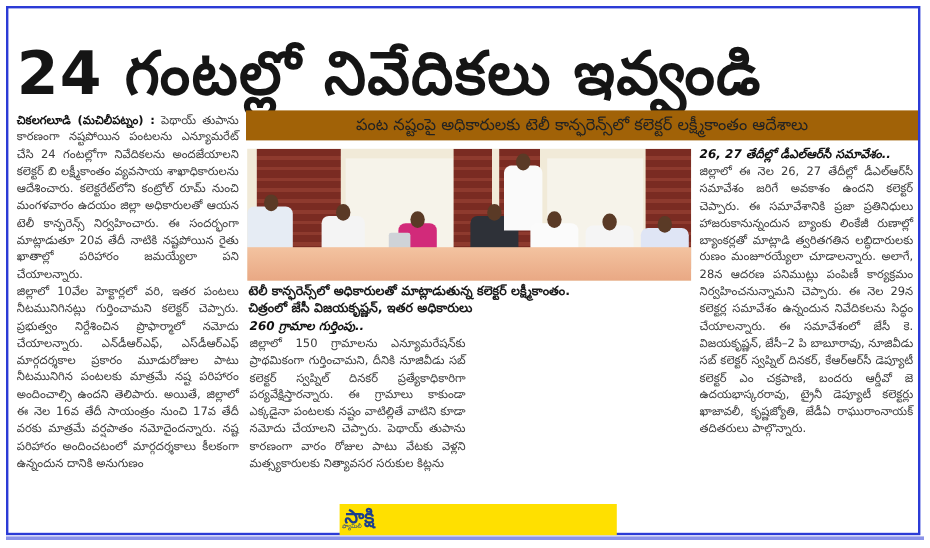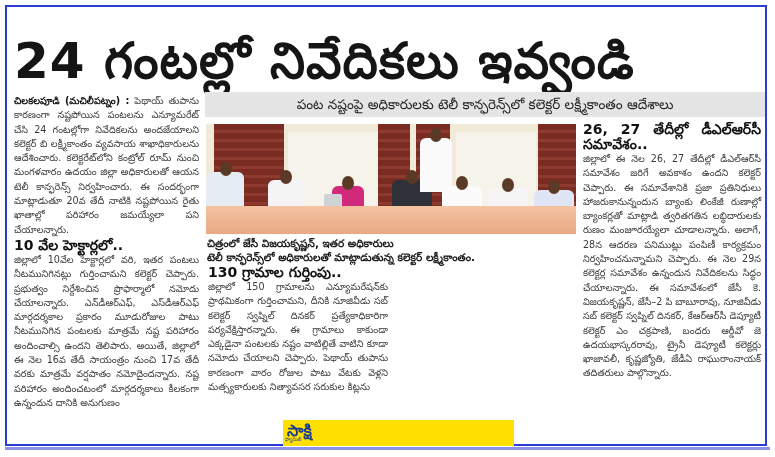--- a/index.html
+++ b/index.html
@@ -2,27 +2,27 @@
 <html><head>
 <meta charset="utf-8">
 <style>
   html, body { margin:0; padding:0; background:#ffffff; }
   body { width:775px; height:457px; position:relative; overflow:hidden; font-family:"DejaVu Sans", sans-serif; color:#222; }
   .frame { position:absolute; left:5px; top:5px; width:762px; height:441px; border:2px solid #2b3bd6; box-sizing:border-box; background:#fff; }
   .frame-shadow { position:absolute; left:5px; top:447px; width:765px; height:3px; background:#2b3bd6; opacity:0.55; }
   .headline { position:absolute; left:14px; top:10px; width:745px; height:70px; font-family:"DejaVu Sans", sans-serif; font-weight:bold; font-size:50px; line-height:70px; color:#151515; letter-spacing:1px; white-space:nowrap; overflow:hidden;margin-top:16px; }
   .col { position:absolute; font-size:9.6px; line-height:14.3px; color:#3a3a3a; text-align:justify; }
   .col p { margin:0; }
-  .col .sub { font-weight:bold; font-size:14px; color:#111; line-height:15px; margin-top:1px; }
+  .col .sub { font-weight:bold; font-size:10px; color:#111; line-height:15px; margin-top:1px;font-style:italic; }
   .col .dateline { font-weight:bold; color:#111; }
   .col1 { left:14px; top:94px; width:185px; }
   .col2 { left:208px; top:264px; width:180px; }
   .col3 { left:393px; top:264px; width:182px; }
   .col4 { left:583px; top:121px; width:178px; }
-  .kicker { position:absolute; left:205px; top:92px; width:560px; height:25px; background:#e5e5e5; font-size:13.5px; line-height:25px; color:#222; text-align:center; white-space:nowrap; overflow:hidden; }
+  .kicker { position:absolute; left:205px; top:92px; width:560px; height:25px; background:#a16207; font-size:13.5px; line-height:25px; color:#222; text-align:center; white-space:nowrap; overflow:hidden; }
   .photo { position:absolute; left:206px; top:124px; width:370px; height:110px; background:#f1ead8; overflow:hidden; }
   .photo .shutter { position:absolute; top:0; height:100px; background:repeating-linear-gradient(180deg,#7a2b22 0 6px,#8e3a2e 6px 9px); }
   .photo .wall { position:absolute; top:8px; height:80px; background:#f6f3ea; }
   .photo .table { position:absolute; left:0; top:82px; width:370px; height:28px; background:linear-gradient(180deg,#f3c3a0,#e9a884); }
   .photo .person { position:absolute; border-radius:6px 6px 0 0; }
   .photo .head { position:absolute; width:12px; height:14px; border-radius:50%; background:#5a3a26; }
   .caption { position:absolute; left:207px; top:236px; width:370px; font-size:10.5px; line-height:14px; font-weight:bold; color:#1a1a1a; white-space:nowrap; }
   .stamp { position:absolute; left:283px; top:420px; width:231px; height:26px; background:#ffe000; }
   .stamp .logo { position:absolute; left:4px; top:2px; width:44px; height:22px; font-weight:bold; font-size:16px; line-height:18px; color:#1a3d8f; }
   .stamp .logo-sub { position:absolute; left:2px; top:16px; font-size:5px; color:#1a3d8f; }
@@ -31,24 +31,23 @@
 </head>
 <body>
 
 <div class="frame"></div>
 <div class="frame-shadow"></div>
 
 <div class="headline">24 గంటల్లో నివేదికలు ఇవ్వండి</div>
 
 <div class="col col1">
   <p>
-    <span class="dateline">చిలకలపూడి (మచిలీపట్నం) :</span>
+    <span class="dateline">చికలగలూడి (మచిలీపట్నం) :</span>
     <span>పెథాయ్ తుపాను కారణంగా నష్టపోయిన పంటలను ఎన్యూమరేట్ చేసి 24 గంటల్లోగా నివేదికలను అందజేయాలని కలెక్టర్ బి లక్ష్మీకాంతం వ్యవసాయ శాఖాధికారులను ఆదేశించారు. కలెక్టరేట్‌లోని కంట్రోల్ రూమ్ నుంచి మంగళవారం ఉదయం జిల్లా అధికారులతో ఆయన టెలీ కాన్ఫరెన్స్ నిర్వహించారు. ఈ సందర్భంగా మాట్లాడుతూ 20వ తేదీ నాటికి నష్టపోయిన రైతు ఖాతాల్లో పరిహారం జమయ్యేలా పని చేయాలన్నారు.</span>
   </p>
-  <p class="sub">10 వేల హెక్టార్లలో..</p>
   <p>జిల్లాలో 10వేల హెక్టార్లలో వరి, ఇతర పంటలు నీటమునిగినట్లు గుర్తించామని కలెక్టర్ చెప్పారు. ప్రభుత్వం నిర్దేశించిన ప్రొఫార్మాలో నమోదు చేయాలన్నారు. ఎన్‌డీఆర్ఎఫ్, ఎస్‌డీఆర్ఎఫ్ మార్గదర్శకాల ప్రకారం మూడురోజుల పాటు నీటమునిగిన పంటలకు మాత్రమే నష్ట పరిహారం అందించాల్సి ఉందని తెలిపారు. అయితే, జిల్లాలో ఈ నెల 16వ తేదీ సాయంత్రం నుంచి 17వ తేదీ వరకు మాత్రమే వర్షపాతం నమోదైందన్నారు. నష్ట పరిహారం అందించటంలో మార్గదర్శకాలు కీలకంగా ఉన్నందున దానికి అనుగుణం</p>
 </div>
 
 <div class="kicker">పంట నష్టంపై అధికారులకు టెలీ కాన్ఫరెన్స్‌లో కలెక్టర్ లక్ష్మీకాంతం ఆదేశాలు</div>
 
 <div class="photo">
   <div class="shutter" style="left:8px;width:70px;"></div>
   <div class="wall" style="left:82px;width:90px;"></div>
   <div class="shutter" style="left:172px;width:32px;"></div>
   <div class="shutter" style="left:210px;width:34px;"></div>
@@ -68,26 +67,26 @@
   <div class="person" style="left:236px;top:62px;width:40px;height:30px;background:#fbfbfb;"></div>
   <div class="head" style="left:250px;top:52px;"></div>
   <div class="person" style="left:282px;top:64px;width:40px;height:28px;background:#f5f5f5;"></div>
   <div class="head" style="left:296px;top:54px;"></div>
   <div class="person" style="left:328px;top:66px;width:40px;height:28px;background:#dfe5f5;"></div>
   <div class="head" style="left:342px;top:56px;"></div>
   <div class="table"></div>
 </div>
 
 <div class="caption">
+  <div>టెలీ కాన్ఫరెన్స్‌లో అధికారులతో మాట్లాడుతున్న కలెక్టర్ లక్ష్మీకాంతం.</div>
   <div>చిత్రంలో జేసీ విజయకృష్ణన్, ఇతర అధికారులు</div>
-  <div>టెలీ కాన్ఫరెన్స్‌లో అధికారులతో మాట్లాడుతున్న కలెక్టర్ లక్ష్మీకాంతం.</div>
 </div>
 
 <div class="col col2">
-  <p class="sub">130 గ్రామాల గుర్తింపు..</p>
+  <p class="sub">260 గ్రామాల గుర్తింపు..</p>
   <p>జిల్లాలో 150 గ్రామాలను ఎన్యూమరేషన్‌కు ప్రాథమికంగా గుర్తించామని, దీనికి నూజివీడు సబ్ కలెక్టర్ స్వప్నిల్ దినకర్ ప్రత్యేకాధికారిగా పర్యవేక్షిస్తారన్నారు. ఈ గ్రామాలు కాకుండా ఎక్కడైనా పంటలకు నష్టం వాటిల్లితే వాటిని కూడా నమోదు చేయాలని చెప్పారు. పెథాయ్ తుపాను కారణంగా వారం రోజుల పాటు వేటకు వెళ్లని మత్స్యకారులకు నిత్యావసర సరుకుల కిట్లను</p>
 </div>
 
 <div class="col col3">
 </div>
 
 <div class="col col4">
   <p class="sub">26, 27 తేదీల్లో డీఎల్‌ఆర్‌సీ సమావేశం..</p>
   <p>జిల్లాలో ఈ నెల 26, 27 తేదీల్లో డీఎల్‌ఆర్‌సీ సమావేశం జరిగే అవకాశం ఉందని కలెక్టర్ చెప్పారు. ఈ సమావేశానికి ప్రజా ప్రతినిధులు హాజరుకానున్నందున బ్యాంకు లింకేజీ రుణాల్లో బ్యాంకర్లతో మాట్లాడి త్వరితగతిన లబ్ధిదారులకు రుణం మంజూరయ్యేలా చూడాలన్నారు. అలాగే, 28న ఆదరణ పనిముట్లు పంపిణీ కార్యక్రమం నిర్వహించనున్నామని చెప్పారు. ఈ నెల 29న కలెక్టర్ల సమావేశం ఉన్నందున నివేదికలను సిద్ధం చేయాలన్నారు. ఈ సమావేశంలో జేసీ కె. విజయకృష్ణన్, జేసీ–2 పి బాబూరావు, నూజివీడు సబ్ కలెక్టర్ స్వప్నిల్ దినకర్, కేఆర్‌ఆర్‌సీ డెప్యూటీ కలెక్టర్ ఎం చక్రపాణి, బందరు ఆర్డీవో జె ఉదయభాస్కరరావు, ట్రైనీ డెప్యూటీ కలెక్టర్లు ఖాజావలీ, కృష్ణజ్యోతి, జేడీఏ రాఘురాంనాయక్ తదితరులు పాల్గొన్నారు.</p>
 </div>

